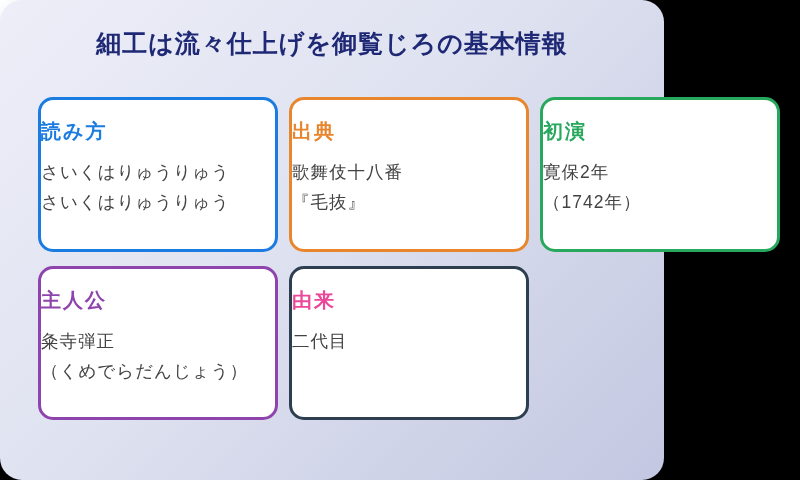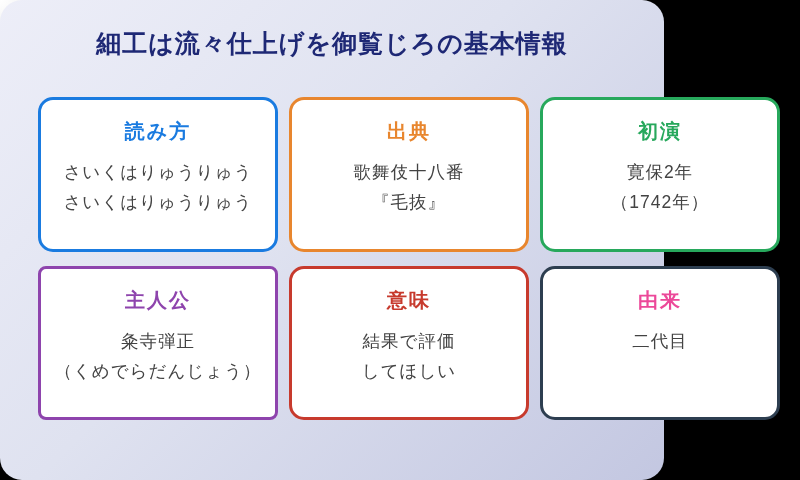--- a/index.html
+++ b/index.html
@@ -44,21 +44,20 @@
     grid-template-rows: 155px 154px;
     column-gap: 11px;
     row-gap: 14px;
   }
 
   .card {
     background: #ffffff;
     border: 3px solid #888888; 
     border-radius: 15px;
     padding-top: 17px;
-    text-align: center;
   }
 
   .card-title {
     font-size: 20px;
     font-weight: bold;
     line-height: 28px;
     letter-spacing: 2px;
     margin-bottom: 12px;
   }
 
@@ -96,35 +95,28 @@
     </div>
 
     <div class="card" style="border-color: rgb(39, 168, 92);">
       <div class="card-title" style="color: rgb(39, 168, 92);">初演</div>
       <div class="card-body">
         <span class="card-line">寛保2年</span>
         <span class="card-line">（1742年）</span>
       </div>
     </div>
 
-    <div class="card" style="border-color: rgb(142, 68, 173); border-radius: 8px;">
+    <div class="card" style="border-color: rgb(142, 68, 173);">
       <div class="card-title" style="color: rgb(142, 68, 173);">主人公</div>
       <div class="card-body">
         <span class="card-line">粂寺弾正</span>
         <span class="card-line">（くめでらだんじょう）</span>
       </div>
     </div>
 
-    <div class="card" style="border-color: rgb(199, 58, 45);">
-      <div class="card-title" style="color: rgb(199, 58, 45);">意味</div>
-      <div class="card-body">
-        <span class="card-line">結果で評価</span>
-        <span class="card-line">してほしい</span>
-      </div>
-    </div>
 
     <div class="card" style="border-color: rgb(45, 62, 80);">
       <div class="card-title" style="color: #ec4899;">由来</div>
       <div class="card-body">
         <span class="card-line">二代目</span>
       </div>
     </div>
 
   </div>
 </div>

